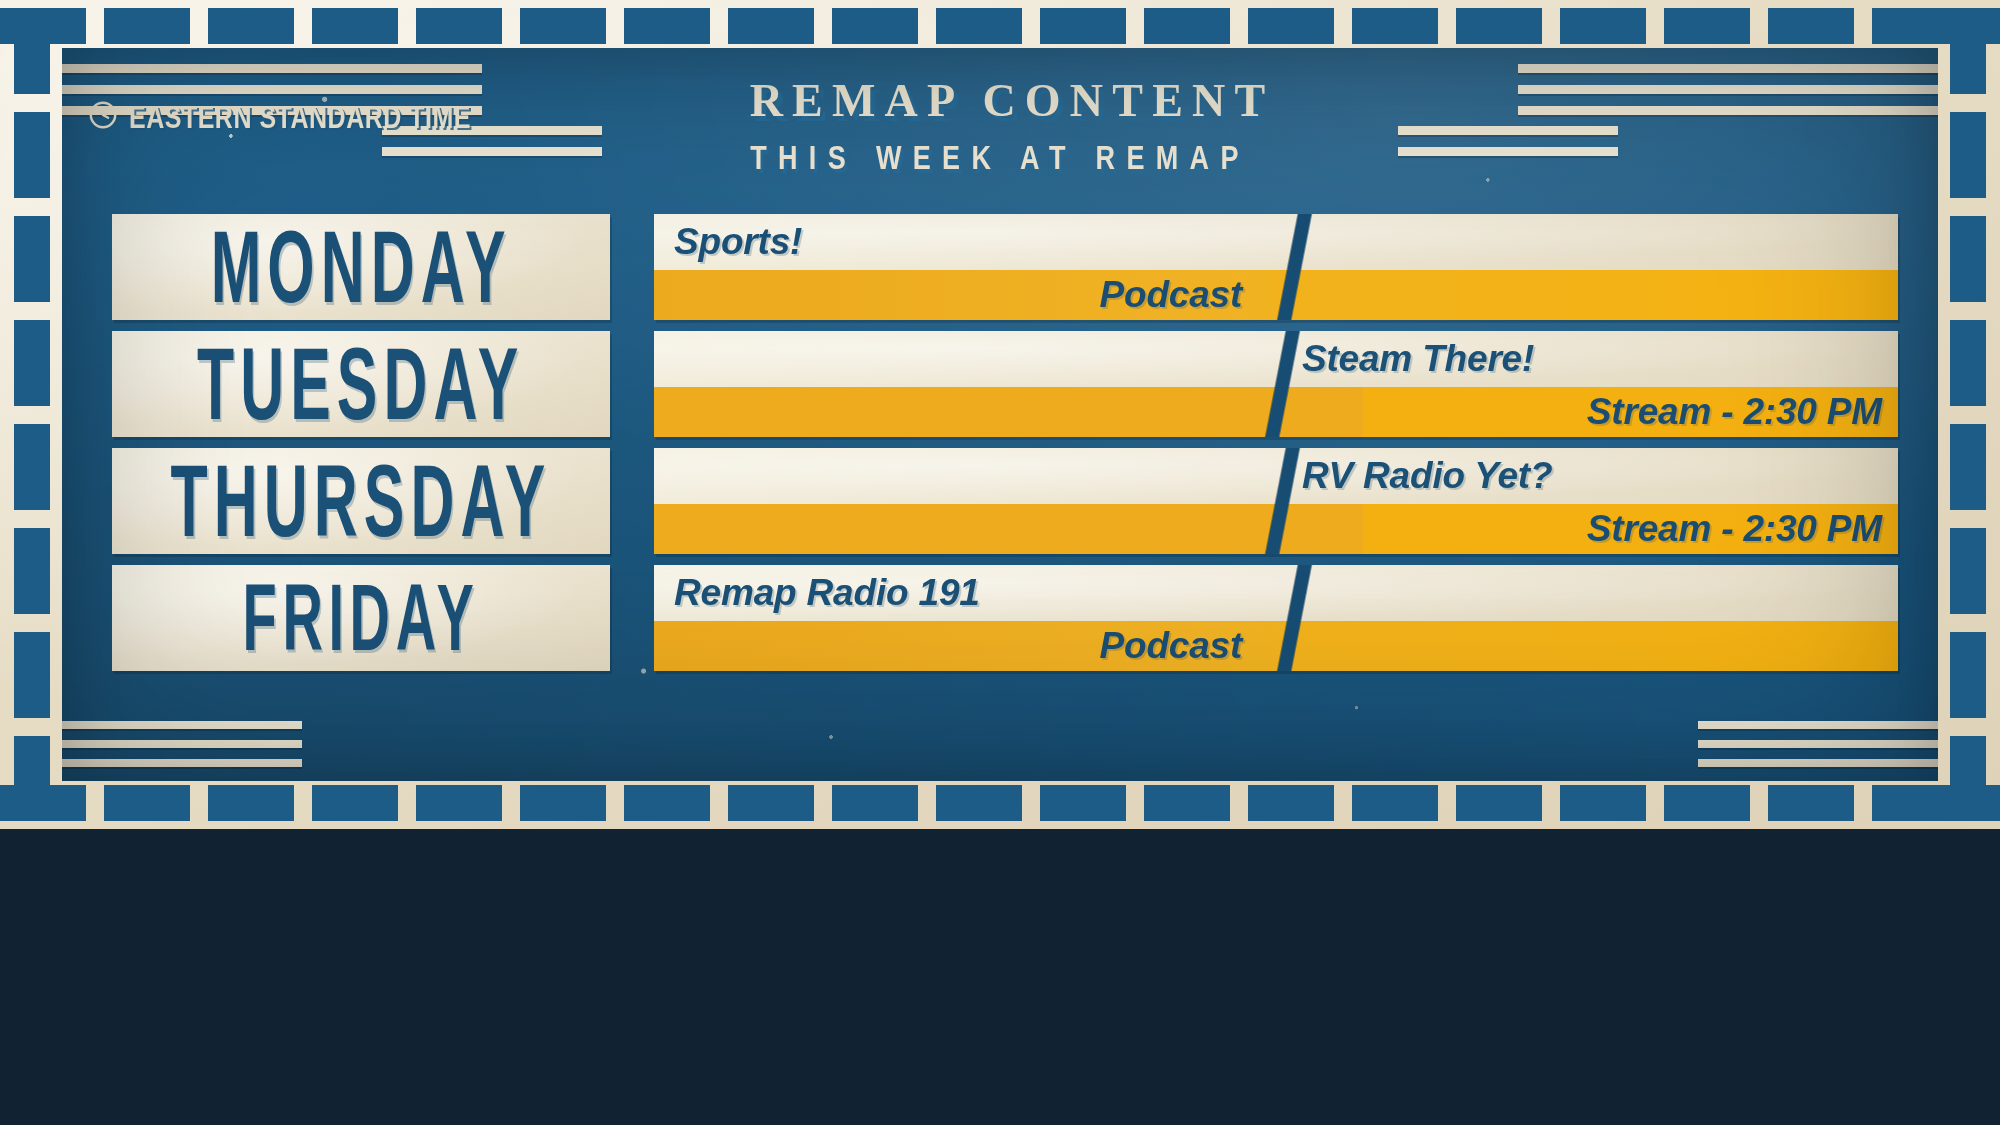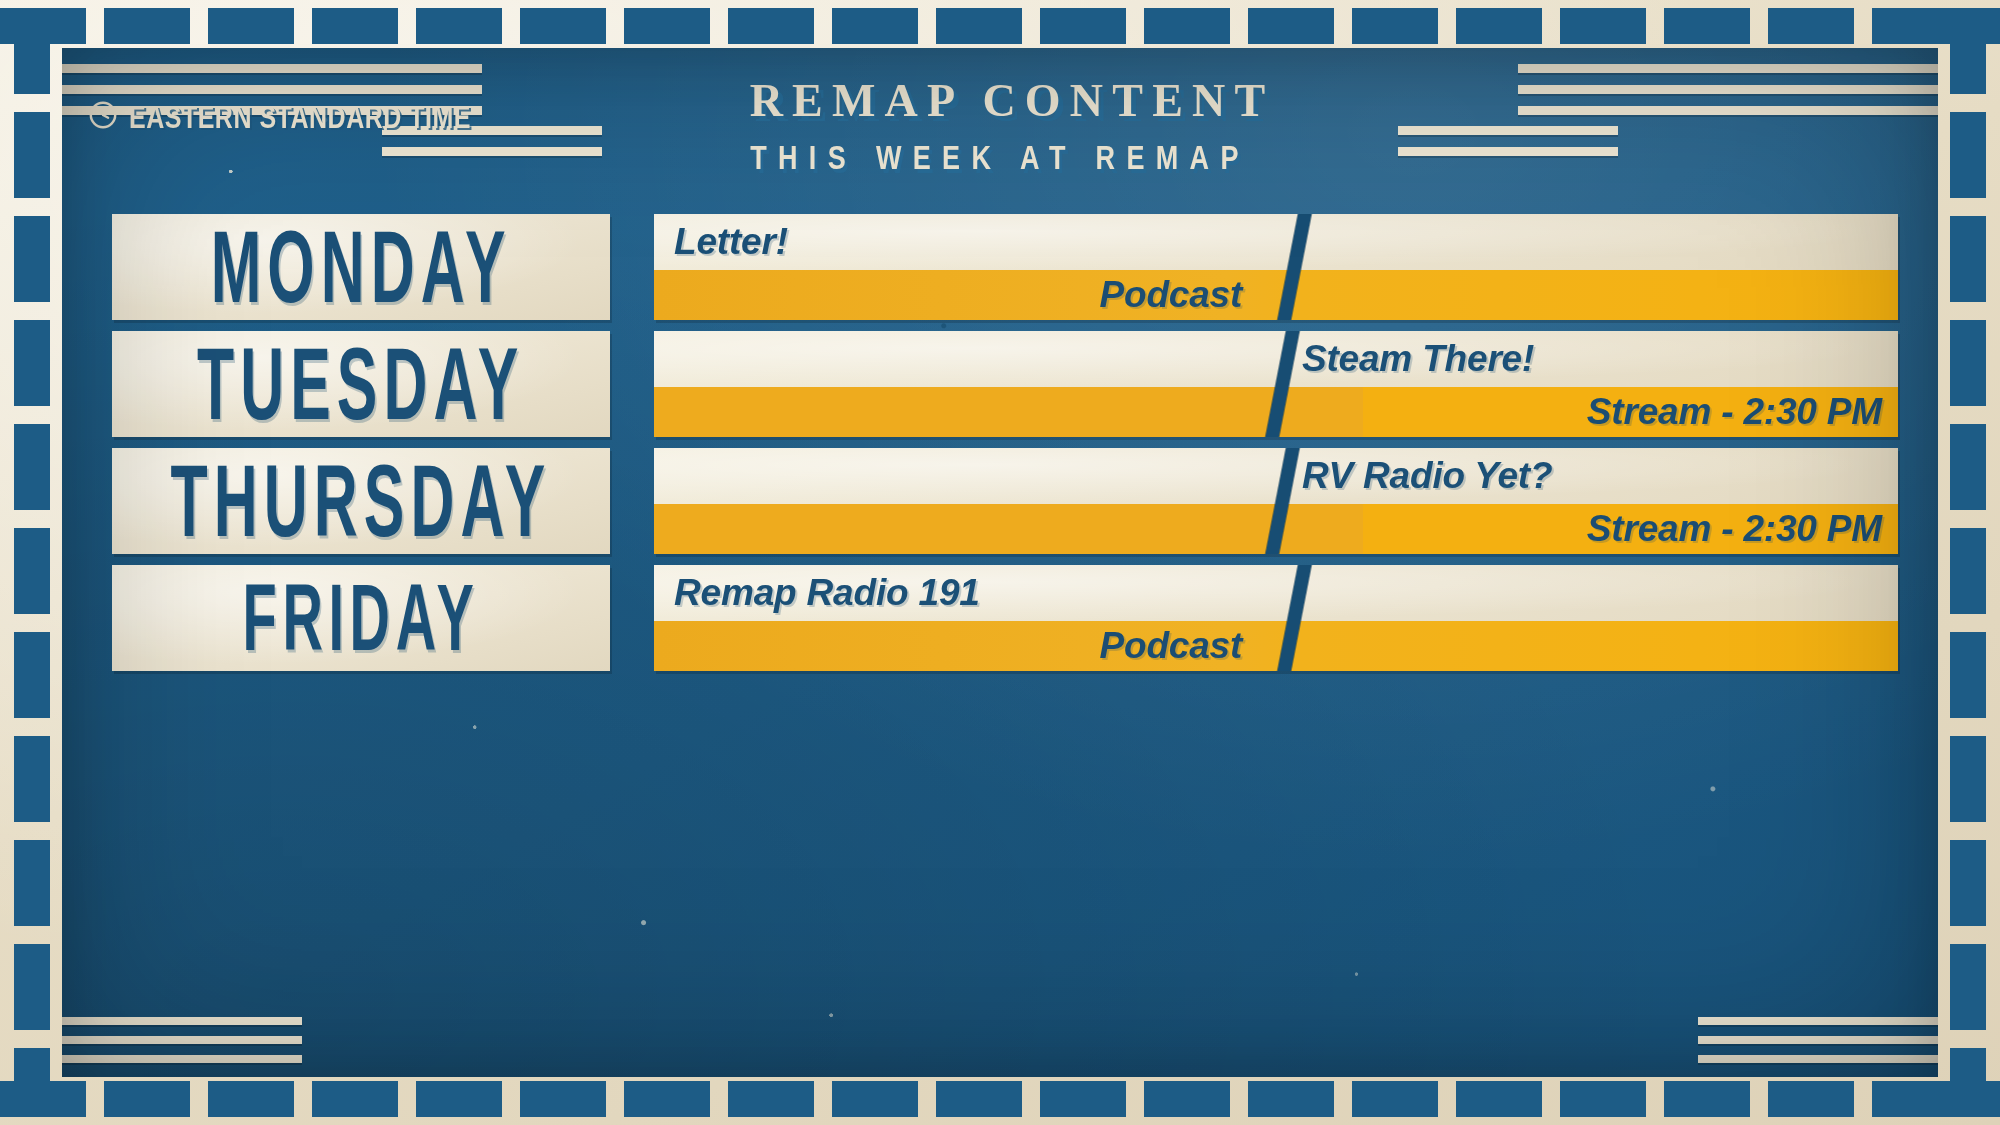--- a/index.html
+++ b/index.html
@@ -1,20 +1,20 @@
 <!DOCTYPE html>
 <html><head>
 <meta charset="utf-8">
 <style>
   html,body{margin:0;padding:0;background:#123;}
   body{font-family:"Liberation Sans",sans-serif;}
 
   #poster{
     position:relative;
-    width:2000px;height:1125px;
+    width:2000px;height:829px;
     overflow:hidden;
     background:#e9e2cf;
   }
 
   
   .paper-bg{
     position:absolute;inset:0;
     background:
       radial-gradient(ellipse at 20% 15%, rgba(255,255,255,.55), rgba(0,0,0,0) 60%),
       linear-gradient(160deg,#f2ecdb 0%, #e6dcc4 45%, #ded2b8 100%);
@@ -309,21 +309,21 @@
 
       <div class="row day-1">
         <div class="day-plate">
           <span class="day-text">MONDAY</span>
         </div>
         <div class="gap"></div>
         <div class="card">
           <div class="card-top"></div>
           <div class="card-bot"></div>
           <div class="divider" style="left:51%;"></div>
-          <div class="label-top" style="left:20px;">Letter!</div>
+          <div class="label-top" style="left:20px;">Sports!</div>
           <div class="label-bot" style="right:51.6%;margin-right:14px;justify-content:flex-end;">Podcast</div>
         </div>
       </div>
 
       <div class="row day-2">
         <div class="day-plate">
           <span class="day-text">TUESDAY</span>
         </div>
         <div class="gap"></div>
         <div class="card">

